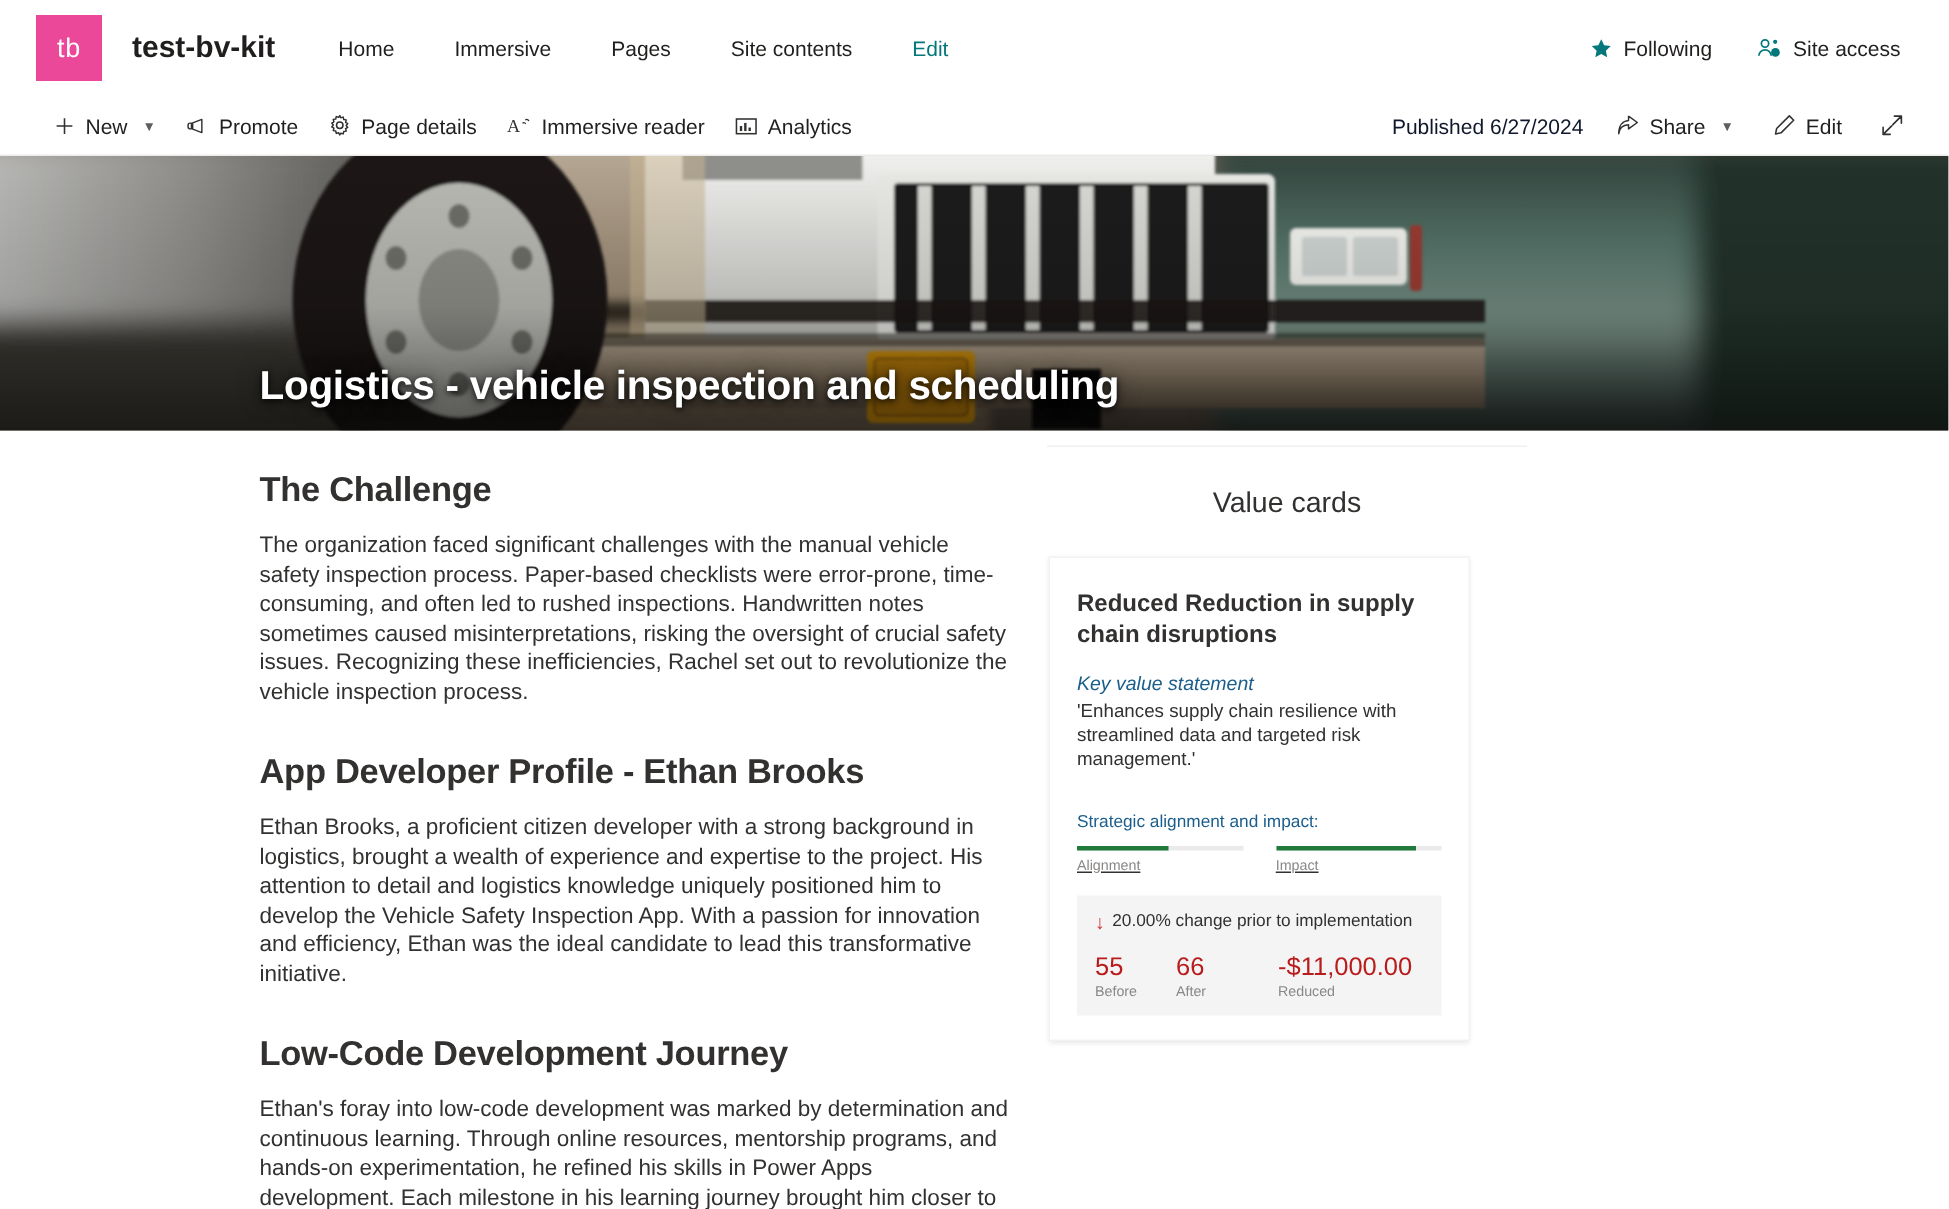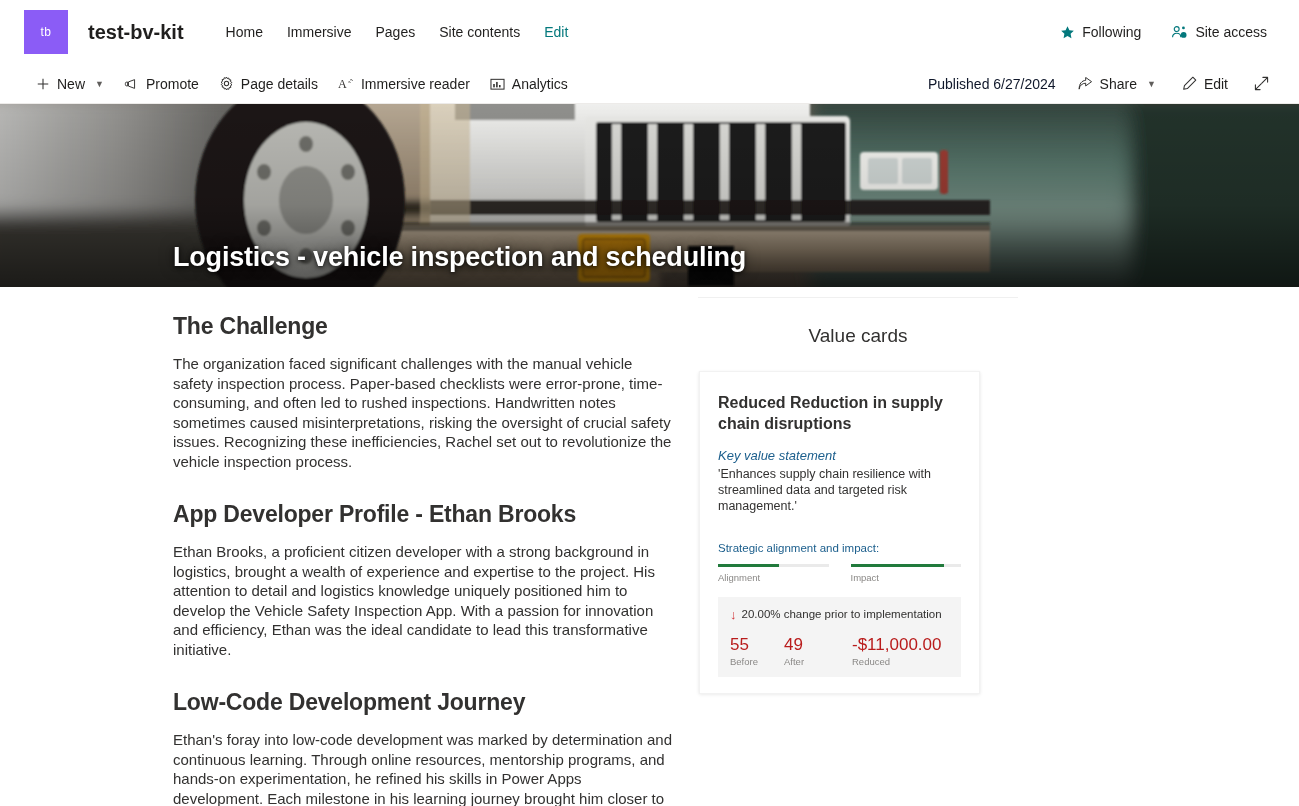--- a/index.html
+++ b/index.html
@@ -14,40 +14,40 @@
   
   .site-header {
     height: 64px;
     display: flex;
     align-items: center;
     padding: 0 16px 0 24px;
     background: #ffffff;
   }
   .site-logo {
     width: 44px; height: 44px;
-    background: #8b5cf6;
+    background: #ec4899;
     color: #ffffff;
     display: flex; align-items: center; justify-content: center;
-    font-size: 12px;
+    font-size: 18px;
     font-weight: 400;
     letter-spacing: .5px;
     flex: 0 0 auto;
   }
   .site-title {
     font-size: 20px;
     font-weight: bold;
     color: #201f1e;
     margin-left: 20px;
     white-space: nowrap;
   }
   .top-nav {
     display: flex;
     align-items: center;
     margin-left: 30px;
-    gap: 0;
+    gap: 16px;
   }
   .top-nav a {
     font-size: 14px;
     color: #201f1e;
     text-decoration: none;
     padding: 6px 12px;
     white-space: nowrap;
   }
   .top-nav a.edit-link { color: #03787c; }
   .header-right {
@@ -174,21 +174,21 @@
     font-size: 12.5px;
     color: #323130;
     line-height: 16px;
     margin-bottom: 28px;
   }
   .align-label {
     font-size: 11.5px;
     color: #1b5e8c;
     margin-bottom: 10px;
   }
-  .bars { display: flex; gap: 22px; margin-bottom: 4px; }
+  .bars { display: flex; gap: 22px; margin-bottom: 4px; text-decoration: underline; }
   .bar-wrap { flex: 1; }
   .bar-track { height: 2.5px; background: #eaeaea; width: 100%; position: relative; }
   .bar-fill { height: 2.5px; background: #217a3c; position: absolute; left: 0; top: 0; }
   .bar-cap { font-size: 9.5px; color: #8a8886; margin-top: 5px; }
   .metric-box {
     background: #f4f4f4;
     padding: 11px 12px 10px;
     margin-top: 14px;
   }
   .change-row {
@@ -469,21 +469,21 @@
         <div class="change-row">
           <span class="arrow-down">↓</span>
           <span>20.00% change prior to implementation</span>
         </div>
         <div class="metrics">
           <div class="metric m0">
             <div class="metric-val">55</div>
             <div class="metric-cap">Before</div>
           </div>
           <div class="metric m1">
-            <div class="metric-val">49</div>
+            <div class="metric-val">66</div>
             <div class="metric-cap">After</div>
           </div>
           <div class="metric m2">
             <div class="metric-val">-$11,000.00</div>
             <div class="metric-cap">Reduced</div>
           </div>
         </div>
       </div>
     </div>
 

